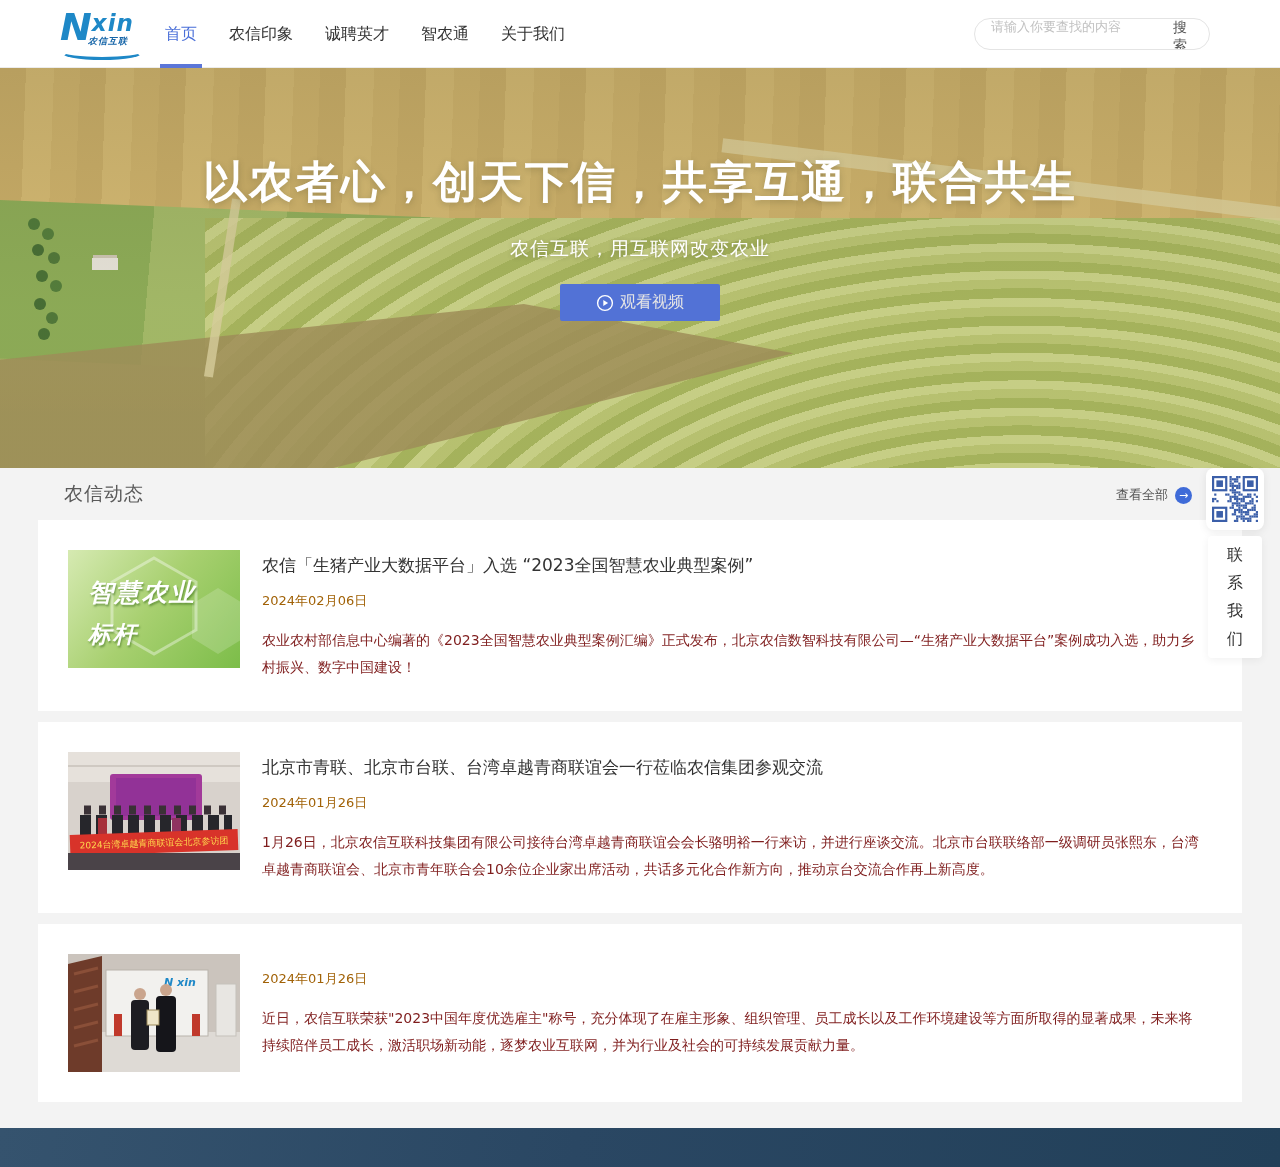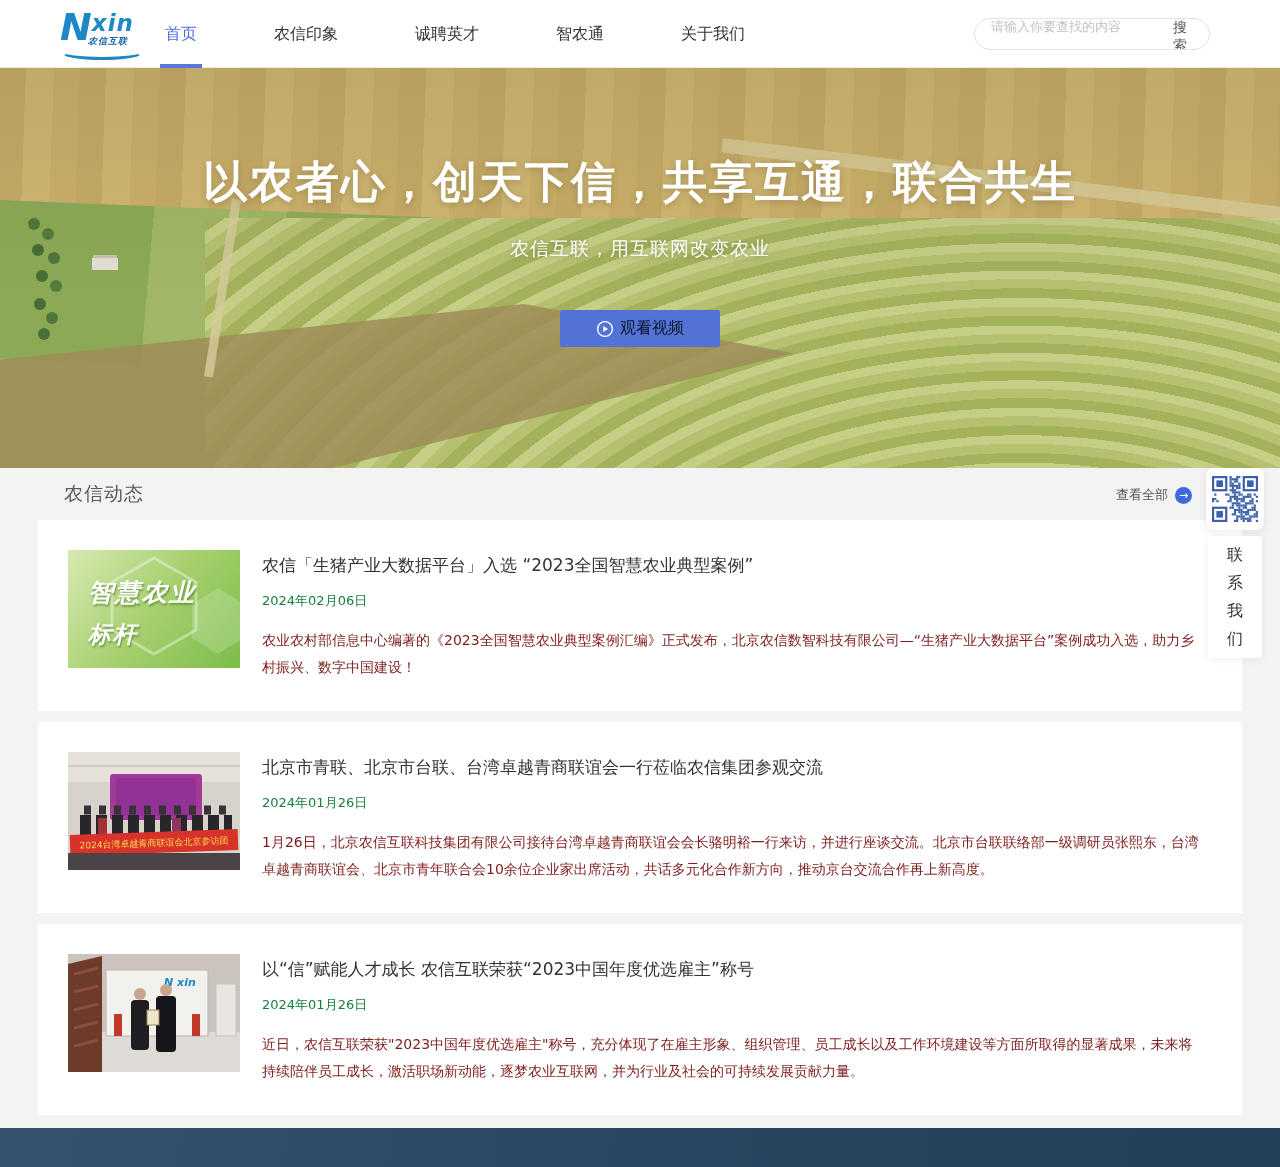--- a/index.html
+++ b/index.html
@@ -15,21 +15,21 @@
     position:absolute; top:0; left:0; width:1280px; height:68px;
     background:#fff; border-bottom:1px solid #ececec; z-index:30;
   }
   .logo { position:absolute; left:60px; top:8px; width:88px; height:54px; cursor:pointer; }
   .logo-row { display:flex; align-items:flex-start; }
   .logo-n { font-size:38px; line-height:38px; font-weight:bold; font-style:italic; color:#1e88c7; }
   .logo-xin { font-size:23px; line-height:26px; font-weight:bold; font-style:italic; color:#1e88c7; margin-top:2px; letter-spacing:1px; }
   .logo-sub { position:absolute; left:28px; top:27px; font-size:9px; font-weight:bold; font-style:italic; color:#1565a8; letter-spacing:1px; }
   .logo-swoosh { position:absolute; left:0; top:36px; width:84px; height:16px;
     border:solid transparent; border-bottom:3px solid #1e88c7; border-radius:50%; }
-  .nav { position:absolute; left:163px; top:0; height:80px; display:flex; gap:73px; }
+  .nav { position:absolute; left:163px; top:0; height:80px; display:flex; gap:28px; }
   .nav-item {
     position:relative; height:68px; display:flex; align-items:center;
     font-size:16px; color:#333; text-decoration:none; cursor:pointer; padding:0 2px;
   }
   .nav-item.active { color:#4a6fd8; }
   .nav-item.active::after {
     content:""; position:absolute; left:-3px; right:-3px; bottom:0; height:4px; background:#5b76d8;
   }
   .search {
     position:absolute; right:70px; top:18px; width:236px; height:32px;
@@ -94,22 +94,22 @@
   .hero-content { position:absolute; inset:0; z-index:5; text-align:center; }
   .hero-title {
     margin-top:84px; font-size:44px; line-height:60px; font-weight:bold; color:#fff;
     letter-spacing:2px; text-shadow:0 2px 6px rgba(60,60,30,.25);
   }
   .hero-subtitle {
     margin-top:24px; font-size:19px; color:#fff; letter-spacing:1px;
     text-shadow:0 1px 4px rgba(60,60,30,.3);
   }
   .video-btn {
-    margin-top:48px; width:160px; height:37px; border:none; border-radius:2px;
-    background:#5272d6; color:#0f172a; font-size:16px; font-family:inherit; cursor:pointer;
+    margin-top:22px; width:160px; height:37px; border:none; border-radius:2px;
+    background:#5272d6; color:#e5e5e5; font-size:16px; font-family:inherit; cursor:pointer;
     display:inline-flex; align-items:center; justify-content:center; gap:6px;
   }
 
   
   .news { position:absolute; top:468px; left:0; width:1280px; height:660px; background:#f3f3f3; }
   .news-head {
     height:52px; display:flex; align-items:center; padding:0 64px; position:relative;
   }
   .news-title { font-size:19px; font-weight:normal; color:#5a5a5a; letter-spacing:1px; }
   .view-all {
@@ -131,21 +131,21 @@
   .thumb-green-text {
     position:absolute; left:20px; top:26px; font-style:italic; font-weight:bold; color:#fff;
     text-shadow:1px 2px 2px rgba(60,110,30,.55); letter-spacing:2px;
   }
   .thumb-green-text .t1 { font-size:25px; }
   .thumb-green-text .t2 { font-size:23px; margin-top:10px; }
   .card-body { margin-left:22px; flex:1; min-width:0; }
   .card-title {
     font-size:17px; font-weight:normal; color:#333; line-height:22px; margin-top:4px;
   }
-  .card-date { font-size:13px; color:#15803d; margin-top:16px; }
+  .card-date { font-size:13px; color:#a16207; margin-top:16px; }
   .card-desc { font-size:14px; color:#7f1d1d; line-height:27px; margin-top:17px; }
 
   
   .qr-card {
     position:absolute; top:468px; right:16px; width:58px; height:62px; z-index:40;
     background:#fff; border-radius:8px; box-shadow:0 2px 8px rgba(0,0,0,.08);
     display:flex; align-items:center; justify-content:center; cursor:pointer;
   }
   .contact-card {
     position:absolute; top:536px; right:18px; width:54px; height:122px; z-index:40;
@@ -278,21 +278,20 @@
           <rect x="124" y="60" width="8" height="22" fill="#c0392b"></rect>
           <circle cx="72" cy="40" r="6" fill="#caa58d"></circle>
           <rect x="63" y="46" width="18" height="50" rx="4" fill="#1d1d22"></rect>
           <circle cx="98" cy="36" r="6" fill="#caa58d"></circle>
           <rect x="88" y="42" width="20" height="56" rx="4" fill="#15151a"></rect>
           <rect x="79" y="56" width="12" height="15" fill="#efe6c8" stroke="#9c8a5a"></rect>
           <rect x="148" y="30" width="20" height="52" fill="#e8e6e2" stroke="#c5c1bb"></rect>
         </svg>
       </div>
       <div class="card-body">
-        <h3 class="card-title">以“信”赋能人才成长 农信互联荣获“2023中国年度优选雇主”称号</h3>
         <div class="card-date">2024年01月26日</div>
         <p class="card-desc">近日，农信互联荣获"2023中国年度优选雇主"称号，充分体现了在雇主形象、组织管理、员工成长以及工作环境建设等方面所取得的显著成果，未来将持续陪伴员工成长，激活职场新动能，逐梦农业互联网，并为行业及社会的可持续发展贡献力量。</p>
       </div>
     </article>
   </section>
 
   <aside class="qr-card">
     <svg width="46" height="46" viewBox="0 0 21 21">
       <rect width="21" height="21" fill="#fff"></rect>
       <g fill="#3b5fa9" stroke="none">

